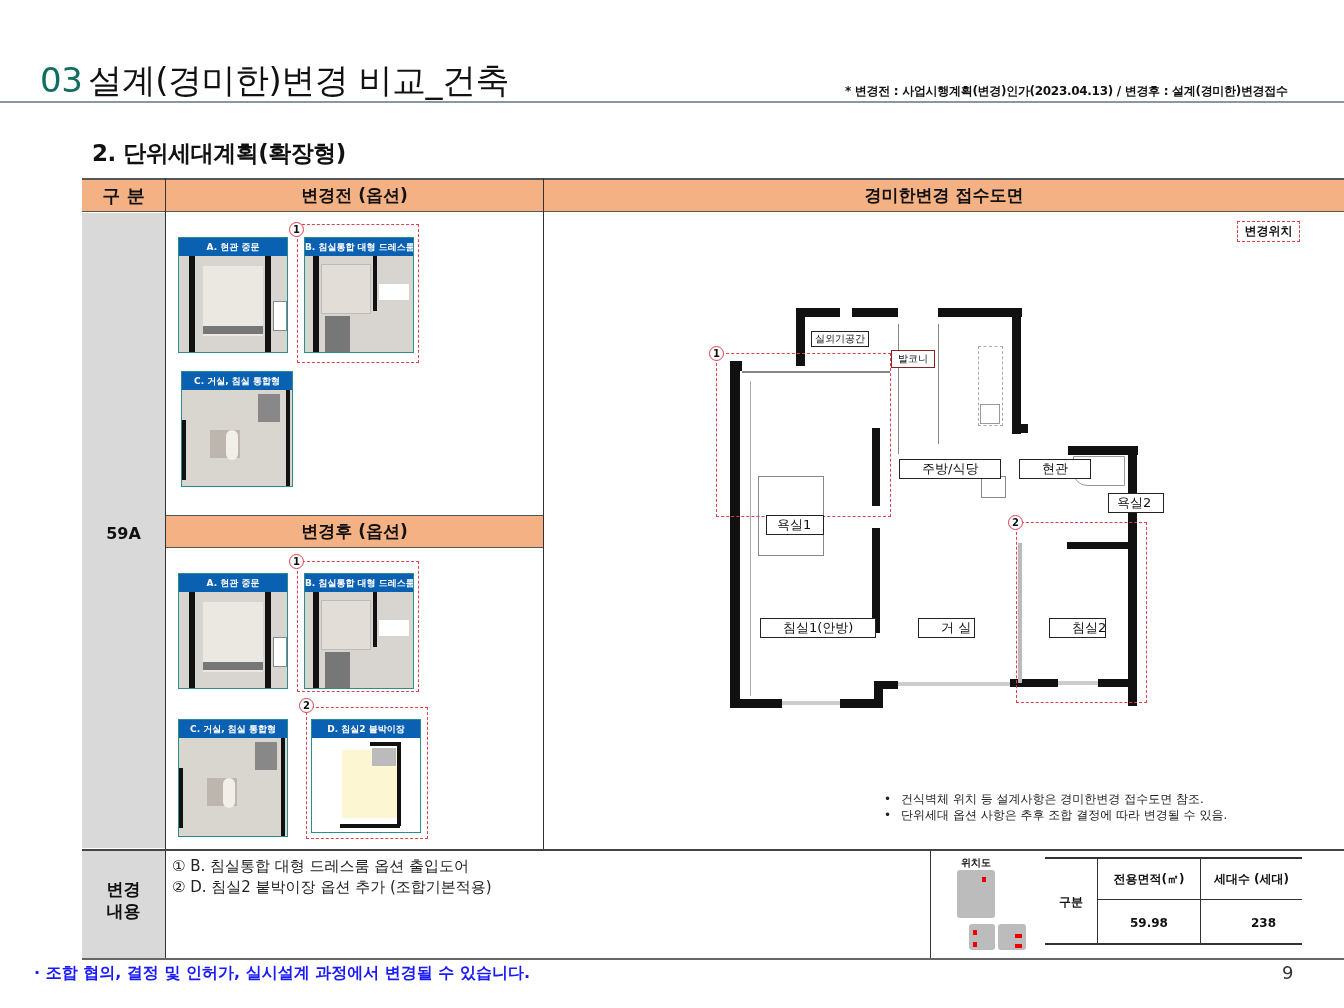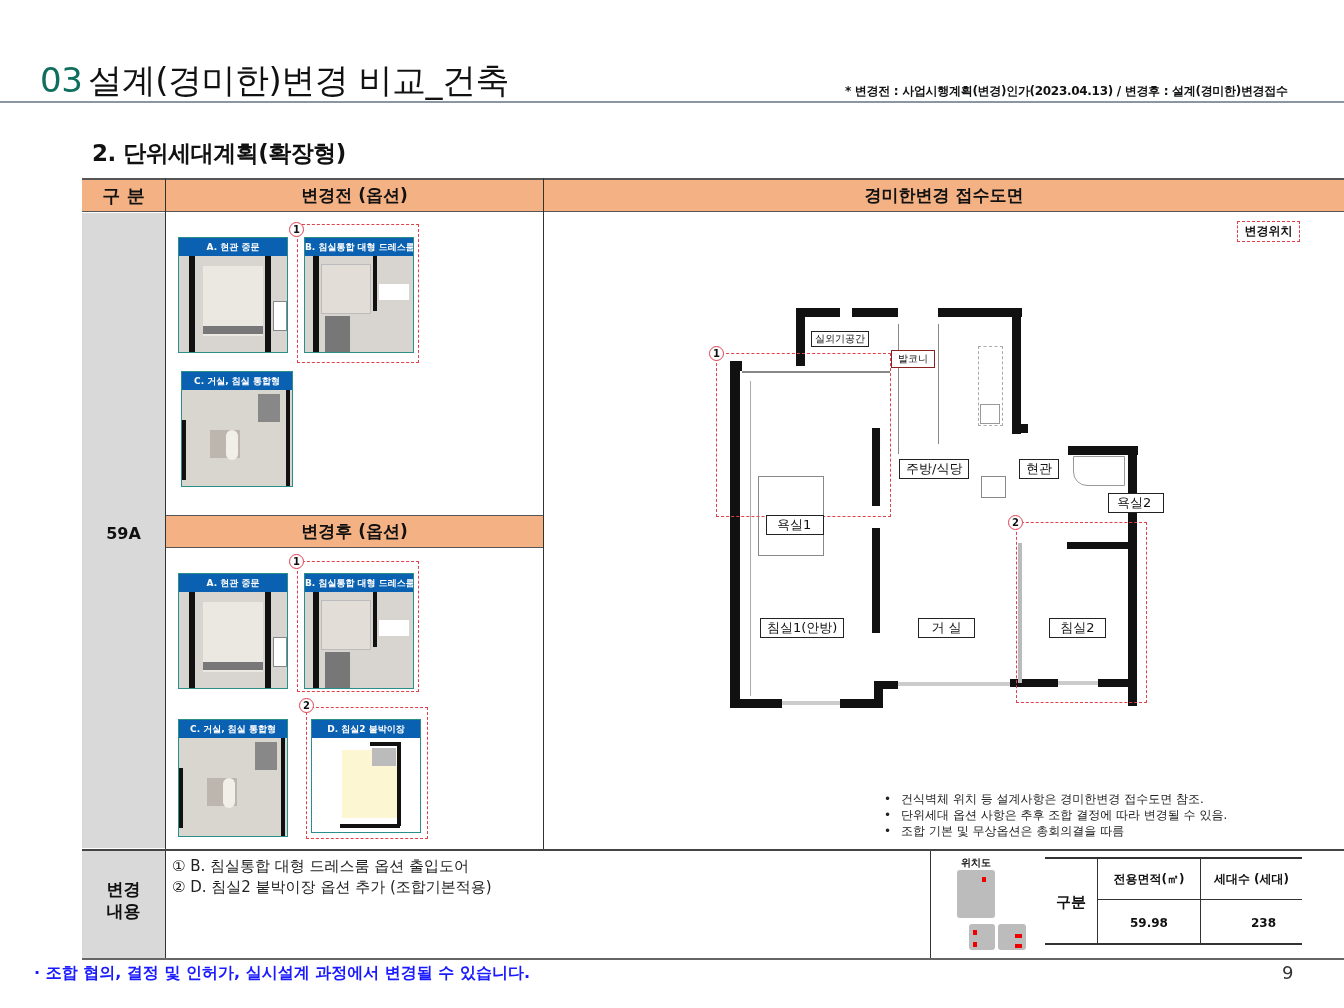--- a/index.html
+++ b/index.html
@@ -17,21 +17,21 @@
   .hline { background: #333; height: 1px; }
   .gray-col { background: #d9d9d9; }
   .cellbold { font-weight: bold; display: flex; align-items: center; justify-content: center; text-align: center; }
 
   .thumb { border: 1px solid #2a8f8a; background: #cfcac4; overflow: hidden; }
   .thumb .cap { background: #0a61b1; color: #fff; font-size: 9px; font-weight: bold; text-align: center; height: 18px; line-height: 18px; white-space: nowrap; }
   .thumb .img { position: relative; height: calc(100% - 18px); background: #d8d4cf; }
   .dash-red { border: 1.5px dashed #e0404a; }
   .circ { width: 15px; height: 15px; border: 1.2px solid #e04050; border-radius: 50%; background: #fff; font-size: 10px; font-weight: bold; display: flex; align-items: center; justify-content: center; color: #111; }
 
-  .plan-label { background: #fff; border: 1.5px solid #222; font-size: 13px; padding: 0 6px; height: 20px; line-height: 18px; white-space: nowrap; }
+  .plan-label { background: #fff; border: 1.5px solid #222; font-size: 13px; padding: 0 22px; height: 20px; line-height: 18px; white-space: nowrap; }
   .wall { background: #111; }
   .lwall { background: #999; }
 
   .bullets { left: 884px; top: 791px; font-size: 12px; line-height: 16px; color: #222; }
   .bullets div::before { content: "•"; margin-right: 10px; }
   .change-text { left: 172px; top: 856px; font-size: 15px; line-height: 21px; color: #222; }
   .footer { left: 34px; top: 963px; color: #1a1aff; font-weight: bold; font-size: 16px; white-space: nowrap; }
   .pagenum { left: 1282px; top: 962px; font-size: 18px; color: #333; }
 </style>
 </head>
@@ -204,21 +204,20 @@
 <div class="abs plan-label" style="left:1019px; top:459px;">현관</div>
 <div class="abs plan-label" style="left:1074px; top:493px; width:56px; padding:0 8px;margin-left:34px;">욕실2</div>
 <div class="abs plan-label" style="left:766px; top:515px; width:58px; padding:0 10px;">욕실1</div>
 <div class="abs plan-label" style="left:760px; top:618px;">침실1(안방)</div>
 <div class="abs plan-label" style="left:918px; top:618px; width:57px; text-align:center;">거  실</div>
 <div class="abs plan-label" style="left:1049px; top:618px; width:57px; text-align:center;">침실2</div>
 
 <div class="abs bullets">
   <div>건식벽체 위치 등 설계사항은 경미한변경 접수도면 참조.</div>
   <div>단위세대 옵션 사항은 추후 조합 결정에 따라 변경될 수 있음.</div>
-  <div>조합 기본 및 무상옵션은 총회의결을 따름</div>
 </div>
 
 <div class="abs change-text">
   <div>① B. 침실통합 대형 드레스룸 옵션 출입도어</div>
   <div>② D. 침실2 붙박이장 옵션 추가 (조합기본적용)</div>
 </div>
 
 <div class="abs" style="left:961px; top:856px; font-size:10px; font-weight:bold;">위치도</div>
 <div class="abs" style="left:953px; top:870px; width:75px; height:80px;">
   <div class="abs" style="left:4px; top:0; width:38px; height:48px; background:#bcbcbc; border-radius:3px;"></div>
@@ -228,21 +227,21 @@
   <div class="abs" style="left:20px; top:60px; width:4px; height:5px; background:#e00;"></div>
   <div class="abs" style="left:20px; top:72px; width:4px; height:5px; background:#e00;"></div>
   <div class="abs" style="left:62px; top:64px; width:7px; height:4px; background:#e00;"></div>
   <div class="abs" style="left:62px; top:74px; width:7px; height:4px; background:#e00;"></div>
 </div>
 
 <div class="abs" style="left:1045px; top:857px; width:257px; height:88px; border-top:2px solid #333; border-bottom:2px solid #333;">
   <div class="abs" style="left:52px; top:0; width:1px; height:86px; background:#333;"></div>
   <div class="abs" style="left:155px; top:0; width:1px; height:86px; background:#333;"></div>
   <div class="abs" style="left:53px; top:40px; width:204px; height:1px; background:#333;"></div>
-  <div class="abs cellbold" style="left:0; top:0; width:52px; height:86px; font-size:15px;">구분</div>
+  <div class="abs cellbold" style="left:0; top:0; width:52px; height:86px; font-size:12px;">구분</div>
   <div class="abs cellbold" style="left:53px; top:0; width:102px; height:40px; font-size:12px;">전용면적(㎡)</div>
   <div class="abs cellbold" style="left:156px; top:0; width:101px; height:40px; font-size:12px;">세대수 (세대)</div>
   <div class="abs cellbold" style="left:53px; top:41px; width:102px; height:45px; font-size:12px;">59.98</div>
   <div class="abs cellbold" style="left:168px; top:41px; width:101px; height:45px; font-size:12px;">238</div>
 </div>
 
 <div class="abs footer">· 조합 협의, 결정 및 인허가, 실시설계 과정에서 변경될 수 있습니다.</div>
 <div class="abs pagenum">9</div>
 
 </body></html>

